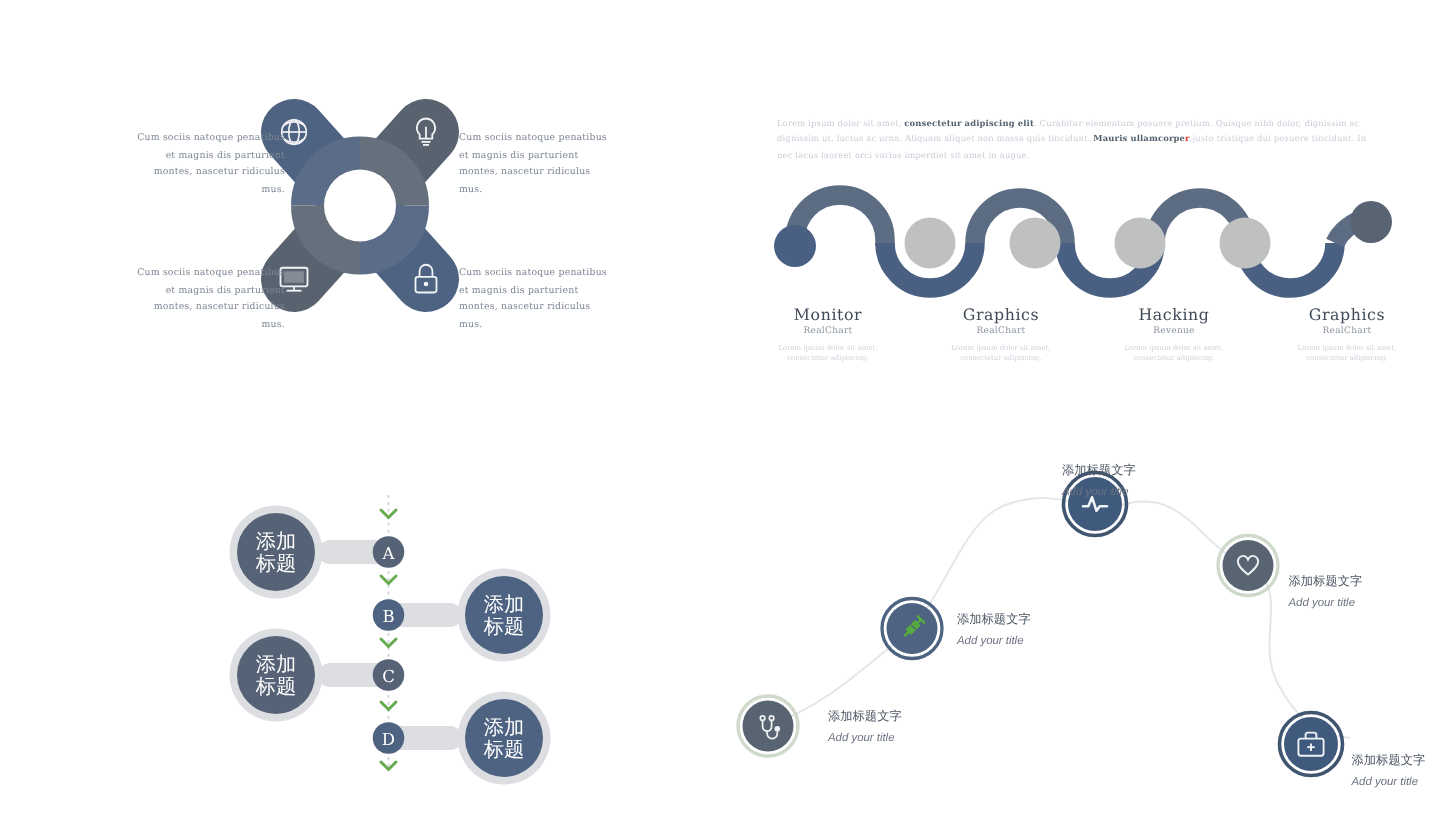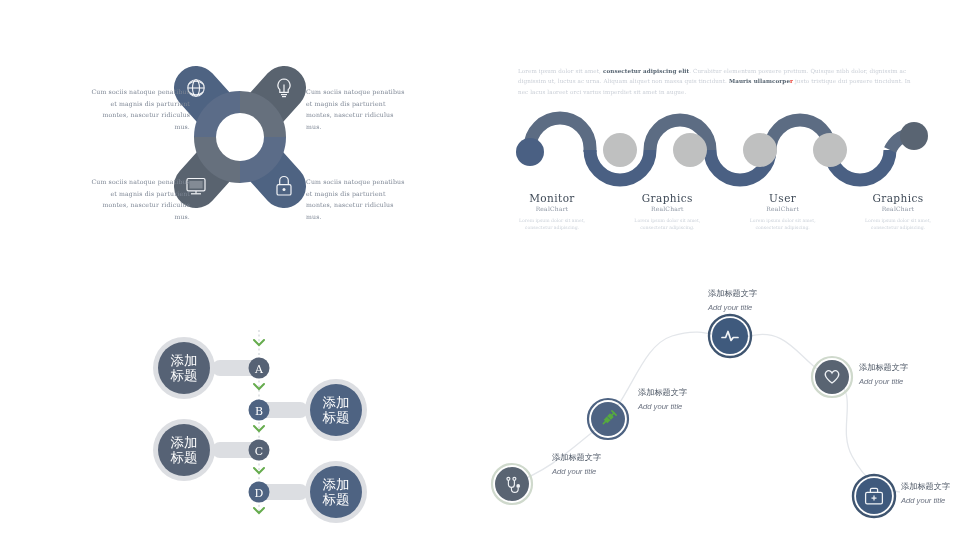--- a/index.html
+++ b/index.html
@@ -22,21 +22,21 @@
     line-height:11.5px;
     color:#7d8694;
     letter-spacing:.15px;
   }
   #xt-tl{left:86px;top:86px;text-align:right;}
   #xt-tr{left:306px;top:86px;text-align:left;}
   #xt-bl{left:86px;top:176px;text-align:right;}
   #xt-br{left:306px;top:176px;text-align:left;}
 
   
-  #panel-wave{left:480px;top:0;width:480px;height:274px;}
+  #panel-wave{left:480px;top:12px;width:480px;height:274px;}
   #wave-para{
     position:absolute;left:38px;top:66px;width:404px;
     font-family:"DejaVu Serif", serif;
     font-size:5.6px;line-height:10.4px;
     color:#c9ced6;letter-spacing:.1px;text-align:left;
   }
   #wave-para b{color:#54626f;font-weight:bold;}
   #wave-para .red{color:#e8352a;font-weight:bold;}
 
   .wave-labels{position:absolute;left:30px;top:192px;width:430px;
@@ -55,21 +55,21 @@
     font-family:"DejaVu Serif", serif;
     font-size:4.6px;line-height:7.4px;color:#ccd2da;
     margin-top:5px;padding:0 8px;
   }
 
   
   #panel-abcd{left:16px;top:274px;width:480px;height:274px;}
 
   
   #panel-journey{left:480px;top:274px;width:480px;height:274px;}
-  .jlabel{position:absolute;}
+  .jlabel{position:absolute;margin-top:20px;}
   .jlabel .jcn{font-size:8.2px;color:#4b5563;line-height:12px;white-space:nowrap;}
   .jlabel .jen{font-size:7.6px;color:#6b7280;line-height:12px;margin-top:2px;white-space:nowrap;font-style:italic;}
 
   svg{display:block;}
 </style>
 </head>
 <body>
 
 <div class="panel" id="panel-x">
   <svg width="480" height="274" viewBox="0 0 480 274">
@@ -186,22 +186,22 @@
       <div class="wtitle">Monitor</div>
       <div class="wsub">RealChart</div>
       <div class="wbody">Lorem ipsum dolor sit amet, consectetur adipiscing.</div>
     </div>
     <div class="wlab">
       <div class="wtitle">Graphics</div>
       <div class="wsub">RealChart</div>
       <div class="wbody">Lorem ipsum dolor sit amet, consectetur adipiscing.</div>
     </div>
     <div class="wlab">
-      <div class="wtitle">User</div>
-      <div class="wsub">RealChart</div>
+      <div class="wtitle">Hacking</div>
+      <div class="wsub">Revenue</div>
       <div class="wbody">Lorem ipsum dolor sit amet, consectetur adipiscing.</div>
     </div>
     <div class="wlab">
       <div class="wtitle">Graphics</div>
       <div class="wsub">RealChart</div>
       <div class="wbody">Lorem ipsum dolor sit amet, consectetur adipiscing.</div>
     </div>
   </div>
 </div>
 

